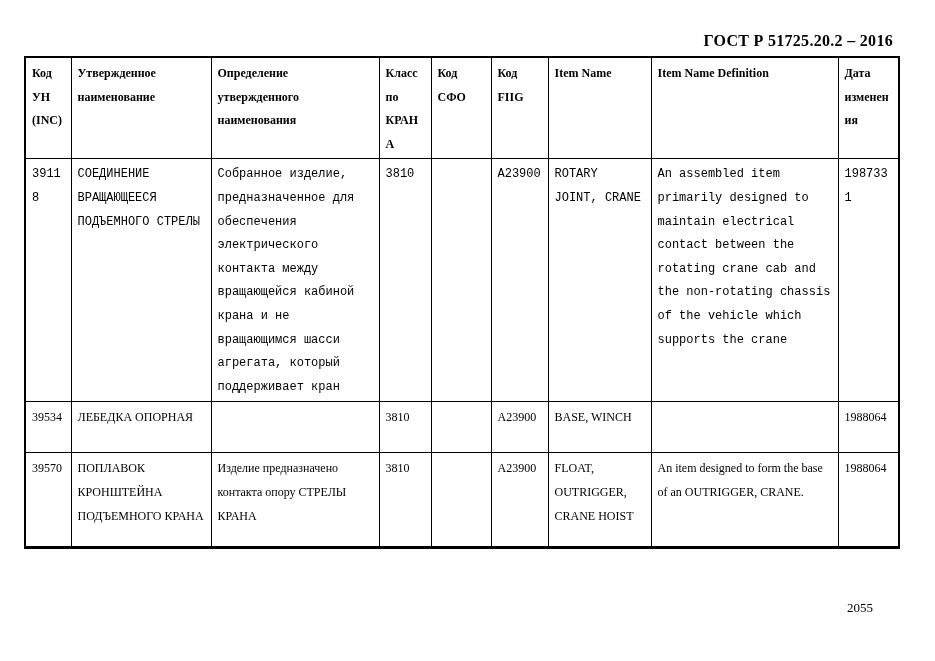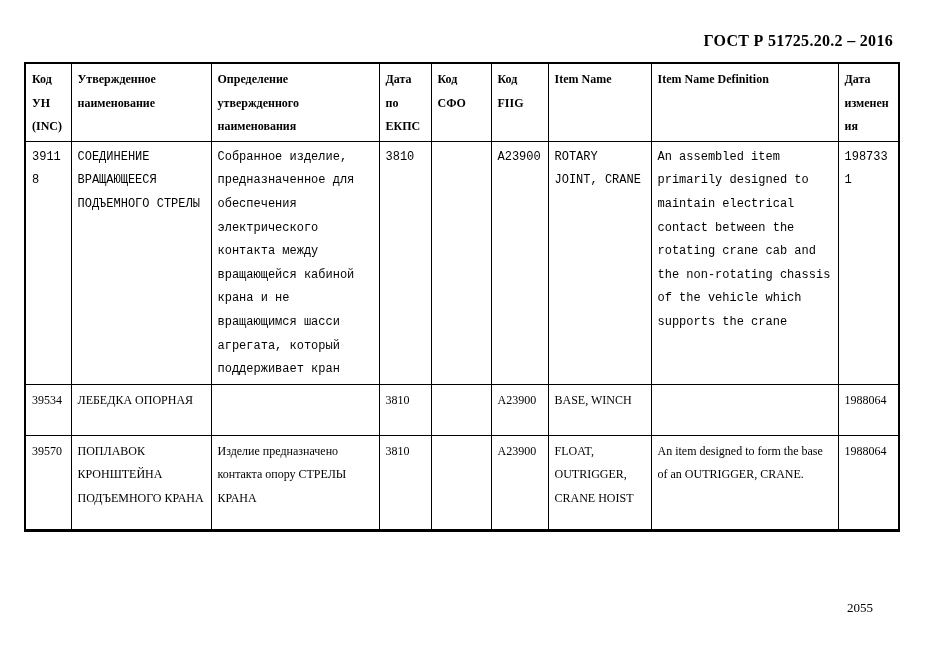--- a/index.html
+++ b/index.html
@@ -26,21 +26,21 @@
   .page-number {
     position: absolute;
     top: 600px;
     right: 62px;
     font-size: 13px;
     margin-left: 48px;
   }
   table.gost-table {
     position: absolute;
     left: 24px;
-    top: 62px;
+    top: 56px;
     border-collapse: collapse;
     table-layout: fixed;
     width: 874px;
     padding-left: 34px;
   }
   table.gost-table, 
   table.gost-table th, 
   table.gost-table td {
     border: 1.5px solid #000000;
   }
@@ -93,21 +93,21 @@
       <col class="c5">
       <col class="c6">
       <col class="c7">
       <col class="c8">
   </colgroup>
   <thead>
     <tr class="hrow">
         <th>Код УН (INC)</th>
         <th>Утвержденное наименование</th>
         <th>Определение утвержденного наименования</th>
-        <th>Дата по ЕКПС</th>
+        <th>Класс по КРАНА</th>
         <th>Код СФО</th>
         <th>Код FIIG</th>
         <th>Item Name</th>
         <th>Item Name Definition</th>
         <th>Дата изменения</th>
       </tr>
   </thead>
   <tbody>
       <tr class="r0">
         <td>39118</td>

